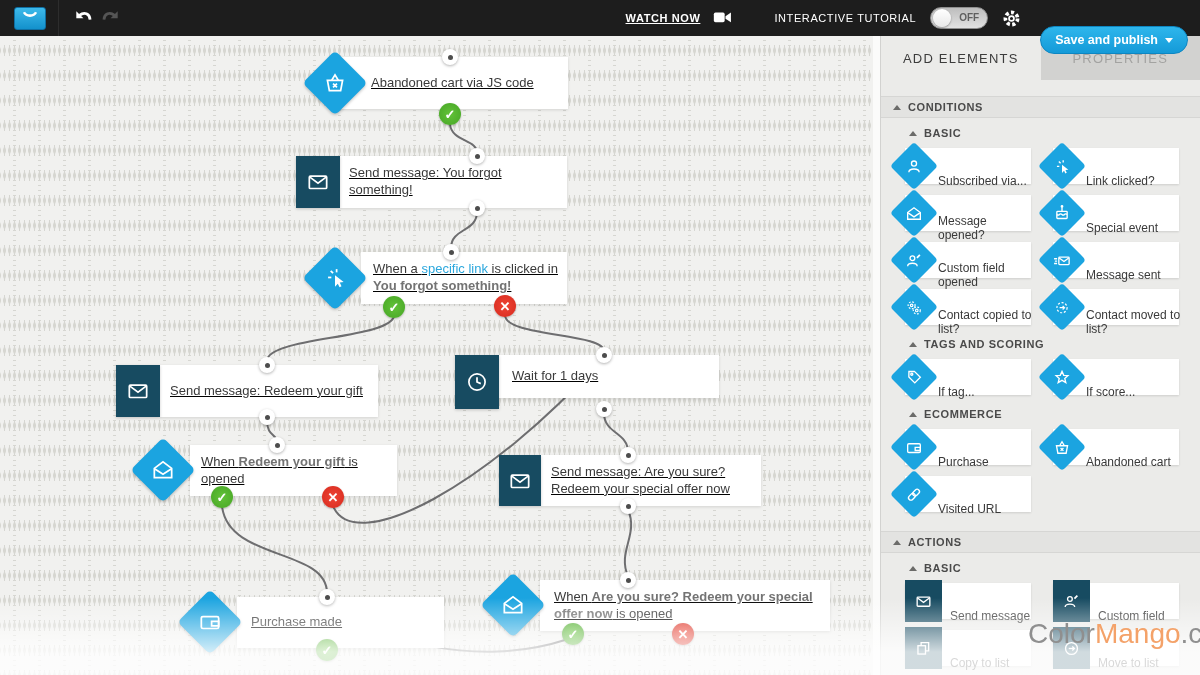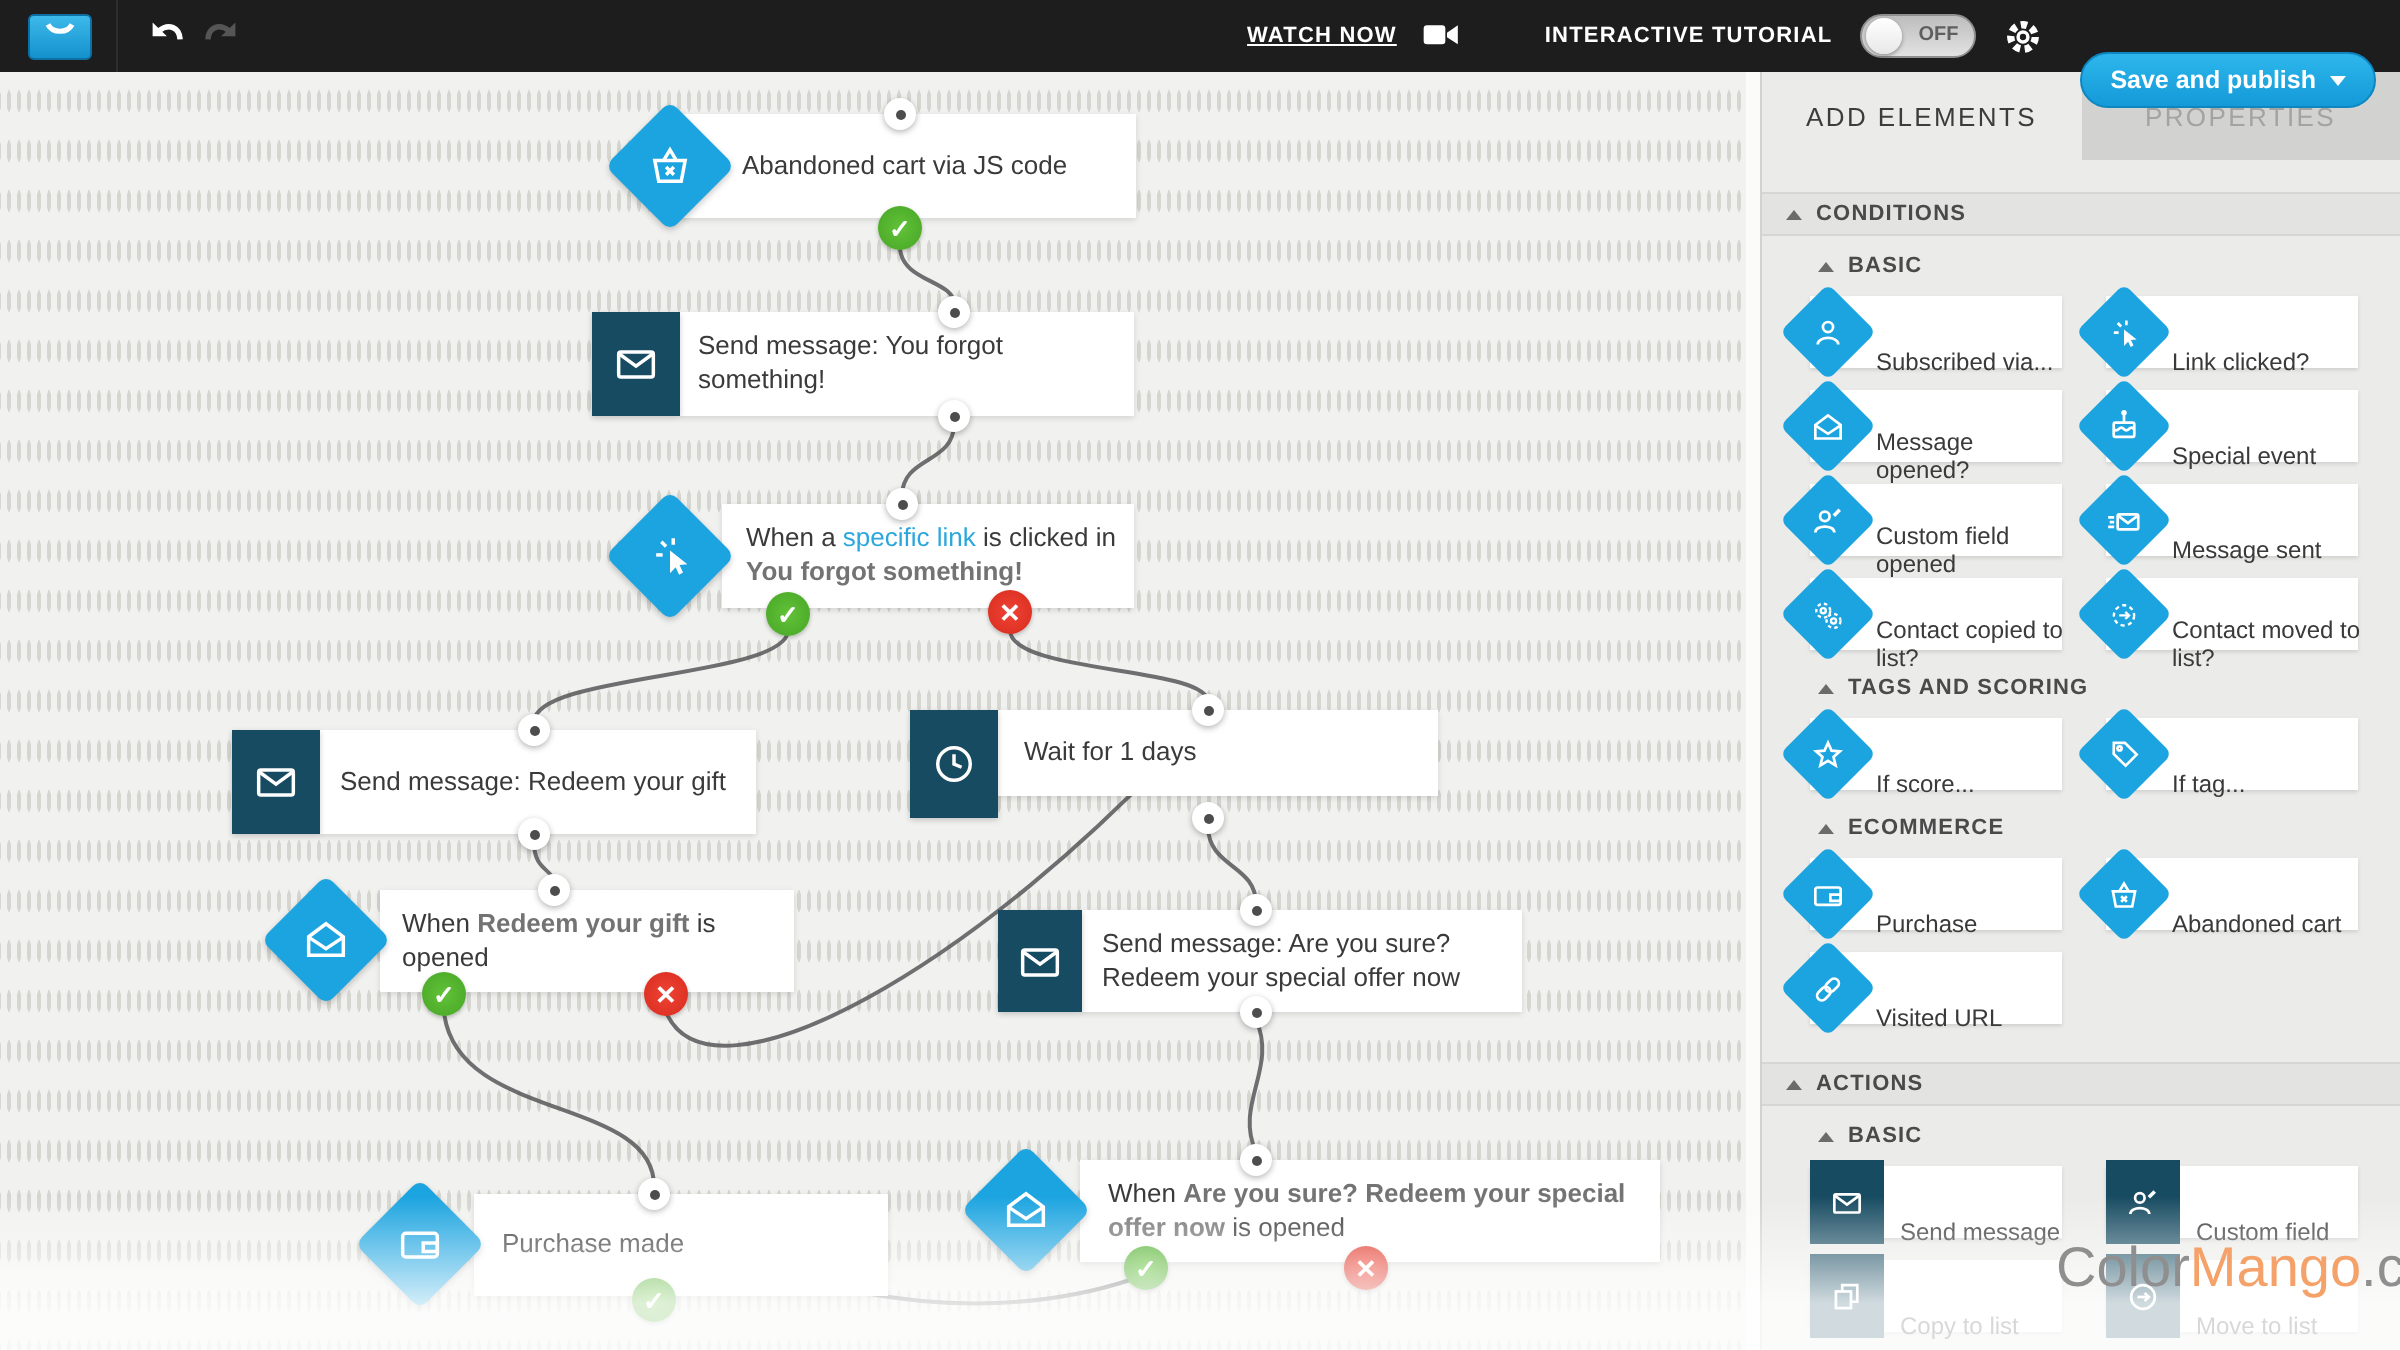--- a/index.html
+++ b/index.html
@@ -6,35 +6,35 @@
   html,body { width:1200px; height:675px; overflow:hidden; font-family:"Liberation Sans",sans-serif; background:#f1f1ef; }
   .stage { position:relative; width:1200px; height:675px; }
 
   
   .topbar { position:absolute; left:0; top:0; width:1200px; height:36px; background:#1d1d1d; display:flex; align-items:center; z-index:10; }
   .logo { width:32px; height:23px; border-radius:3px; margin-left:14px; background:linear-gradient(#3db9ea,#1391cc); border:1px solid #0e6fa3; display:flex; align-items:center; justify-content:center; cursor:pointer; }
   .tb-div { width:1px; height:36px; background:#2d2d2d; margin:0 12px; }
   .tb-icon { width:26px; height:26px; display:flex; align-items:center; justify-content:center; cursor:pointer; }
   .tb-right { margin-left:auto; display:flex; align-items:center; gap:10px; padding-right:12px; }
   .watch { color:#fff; font-size:11px; font-weight:bold; letter-spacing:.6px; text-decoration:underline; cursor:pointer; }
-  .tut-label { color:#fff; font-size:11px; font-weight:bold; letter-spacing:.6px; margin-left:28px; }
+  .tut-label { color:#fff; font-size:11px; font-weight:normal; letter-spacing:.6px; margin-left:28px; }
   .toggle { width:58px; height:22px; border-radius:12px; background:linear-gradient(#bdbdbd,#e2e2e2); border:1px solid #8f8f8f; position:relative; cursor:pointer; margin-left:4px; }
   .toggle .knob { position:absolute; left:2px; top:1px; width:18px; height:18px; border-radius:50%; background:linear-gradient(#fff,#e8e8e8); box-shadow:0 1px 2px rgba(0,0,0,.35); }
   .toggle .state { position:absolute; right:8px; top:4px; font-size:10px; font-weight:bold; color:#5f5f5f; }
   .savebtn { background:linear-gradient(#2eb6ec,#149ad8); border:1px solid #0d86c2; color:#fff; font-size:12.5px; font-weight:bold; padding:6px 14px; border-radius:15px; cursor:pointer; display:flex; align-items:center; gap:7px; margin-left:6px; font-family:"Liberation Sans",sans-serif;margin-top:44px; }
   .caret { width:0; height:0; border-left:4px solid transparent; border-right:4px solid transparent; border-top:5px solid #fff; }
 
   
   .canvas { position:absolute; left:0; top:36px; width:880px; height:639px; background:#f1f1ef;
     background-image:radial-gradient(#d6d6d1 1px, transparent 1.2px), radial-gradient(#d6d6d1 1px, transparent 1.2px);
     background-size:5px 25px, 25px 5px; background-position:2px 2px,2px 2px; overflow:hidden; }
   .gutter { position:absolute; left:873px; top:36px; width:7px; height:639px; background:#fbfbfa; z-index:5; }
 
   .wires { position:absolute; left:0; top:0; z-index:1; }
-  .nrect { position:absolute; background:#fff; box-shadow:0 1px 3px rgba(0,0,0,.13); display:flex; align-items:center; z-index:2; cursor:move; }
+  .nrect { position:absolute; background:#fff; box-shadow:0 1px 3px rgba(0,0,0,.13); display:flex; align-items:center; z-index:2; cursor:move;text-decoration:underline; }
   .nlabel { font-size:13px; color:#3a3a3a; line-height:1.28; padding-right:8px; }
   .nlabel b { color:#737373; }
   .nlabel .lnk { color:#2ba7dd; }
   .dia { position:absolute; width:46px; height:46px; transform:rotate(45deg); background:#1ba4e0; border-radius:5px; box-shadow:1px 1px 3px rgba(0,0,0,.22); z-index:3; display:flex; align-items:center; justify-content:center; cursor:move; }
   .dia svg { transform:rotate(-45deg); }
   .sq { position:absolute; background:#174b61; z-index:3; display:flex; align-items:center; justify-content:center; box-shadow:0 1px 3px rgba(0,0,0,.2); cursor:move; }
   .port { position:absolute; width:16px; height:16px; border-radius:50%; background:#fff; box-shadow:0 1px 3px rgba(0,0,0,.3); z-index:4; transform:translate(-8px,-8px); cursor:crosshair; }
   .port::after { content:""; position:absolute; left:5.5px; top:5.5px; width:5px; height:5px; border-radius:50%; background:#4d4d4d; }
   .badge { position:absolute; width:22px; height:22px; border-radius:50%; z-index:4; transform:translate(-11px,-11px); color:#fff; font-size:13px; font-weight:bold; display:flex; align-items:center; justify-content:center; box-shadow:0 1px 2px rgba(0,0,0,.25); cursor:crosshair; }
   .bgreen { background:radial-gradient(#62c238,#46a525); }
@@ -433,33 +433,33 @@
 
     <div class="subhead" style="margin-top:2px">
         <span class="tri"></span>
         <span>TAGS AND SCORING</span>
       </div>
     <div class="tilegrid">
       <div class="tile">
           <div class="tile-box"></div>
           <div class="tile-dia">
             <svg width="19" height="19" viewBox="0 0 24 24" fill="none" stroke="#fff" stroke-width="1.7" color="#fff">
+              <use href="#s-tag"></use>
+            </svg>
+          </div>
+          <div class="tile-label">If tag...</div>
+        </div>
+      <div class="tile">
+          <div class="tile-box"></div>
+          <div class="tile-dia">
+            <svg width="19" height="19" viewBox="0 0 24 24" fill="none" stroke="#fff" stroke-width="1.7" color="#fff">
               <use href="#s-star"></use>
             </svg>
           </div>
           <div class="tile-label">If score...</div>
-        </div>
-      <div class="tile">
-          <div class="tile-box"></div>
-          <div class="tile-dia">
-            <svg width="19" height="19" viewBox="0 0 24 24" fill="none" stroke="#fff" stroke-width="1.7" color="#fff">
-              <use href="#s-tag"></use>
-            </svg>
-          </div>
-          <div class="tile-label">If tag...</div>
         </div>
     </div>
 
     <div class="subhead" style="margin-top:2px">
         <span class="tri"></span>
         <span>ECOMMERCE</span>
       </div>
     <div class="tilegrid">
       <div class="tile">
           <div class="tile-box"></div>

